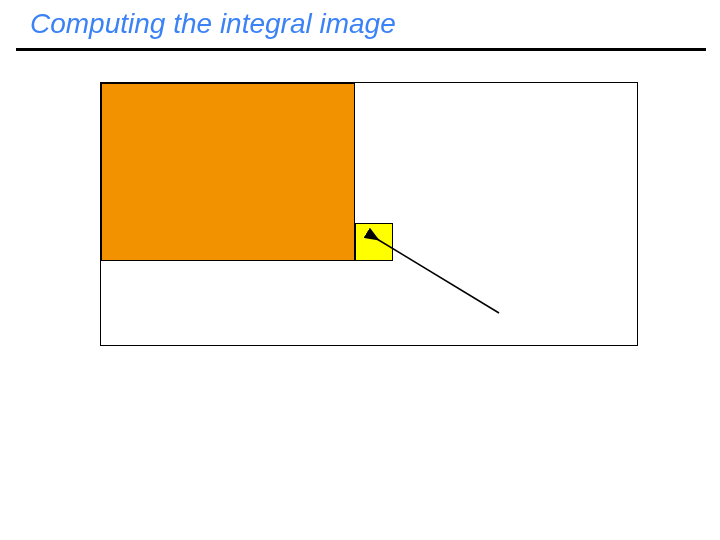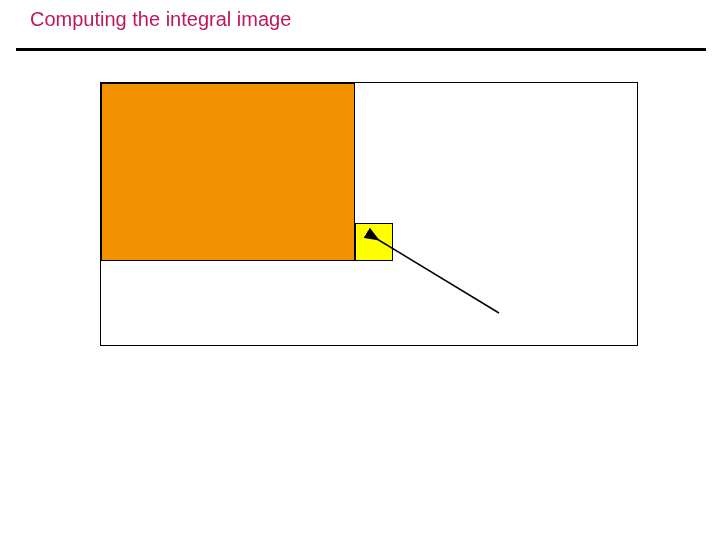--- a/index.html
+++ b/index.html
@@ -11,23 +11,24 @@
       width: 720px;
       height: 540px;
       background: white;
       font-family: Arial, Helvetica, sans-serif;
       position: relative;
     }
     .title {
       position: absolute;
       top: 8px;
       left: 30px;
-      font-size: 20px;
+      font-size: 28px;
       font-weight: normal;
-      color: #be185d;
+      color: #3b82f6;
+      font-style: italic;
     }
     .title-underline {
       position: absolute;
       top: 48px;
       left: 16px;
       width: 690px;
       height: 3px;
       background: black;
     }
     .diagram-container {

